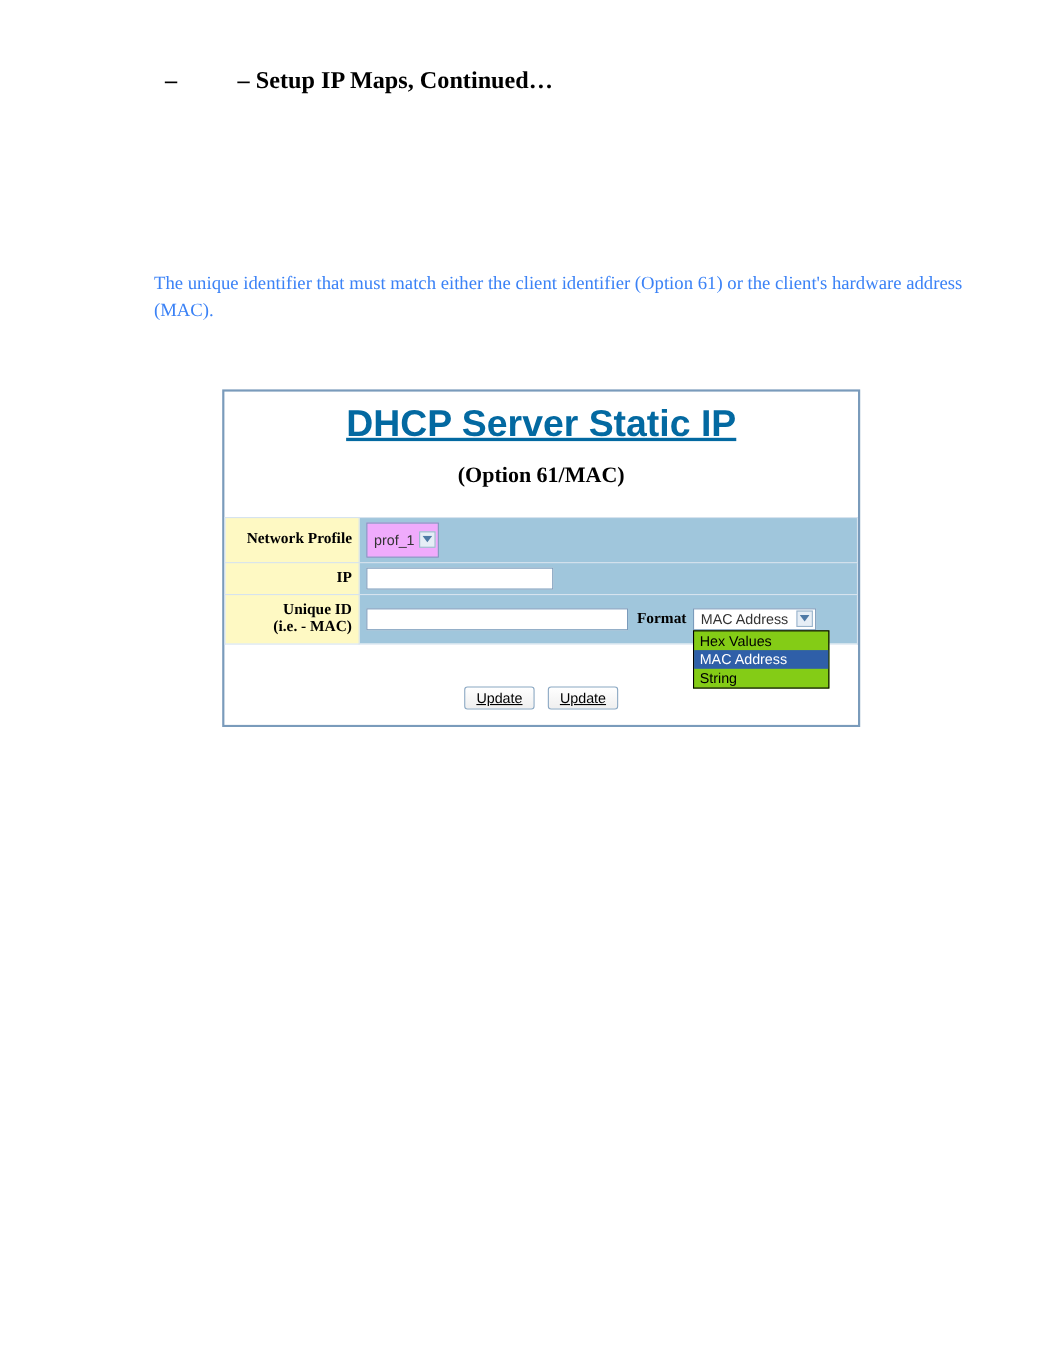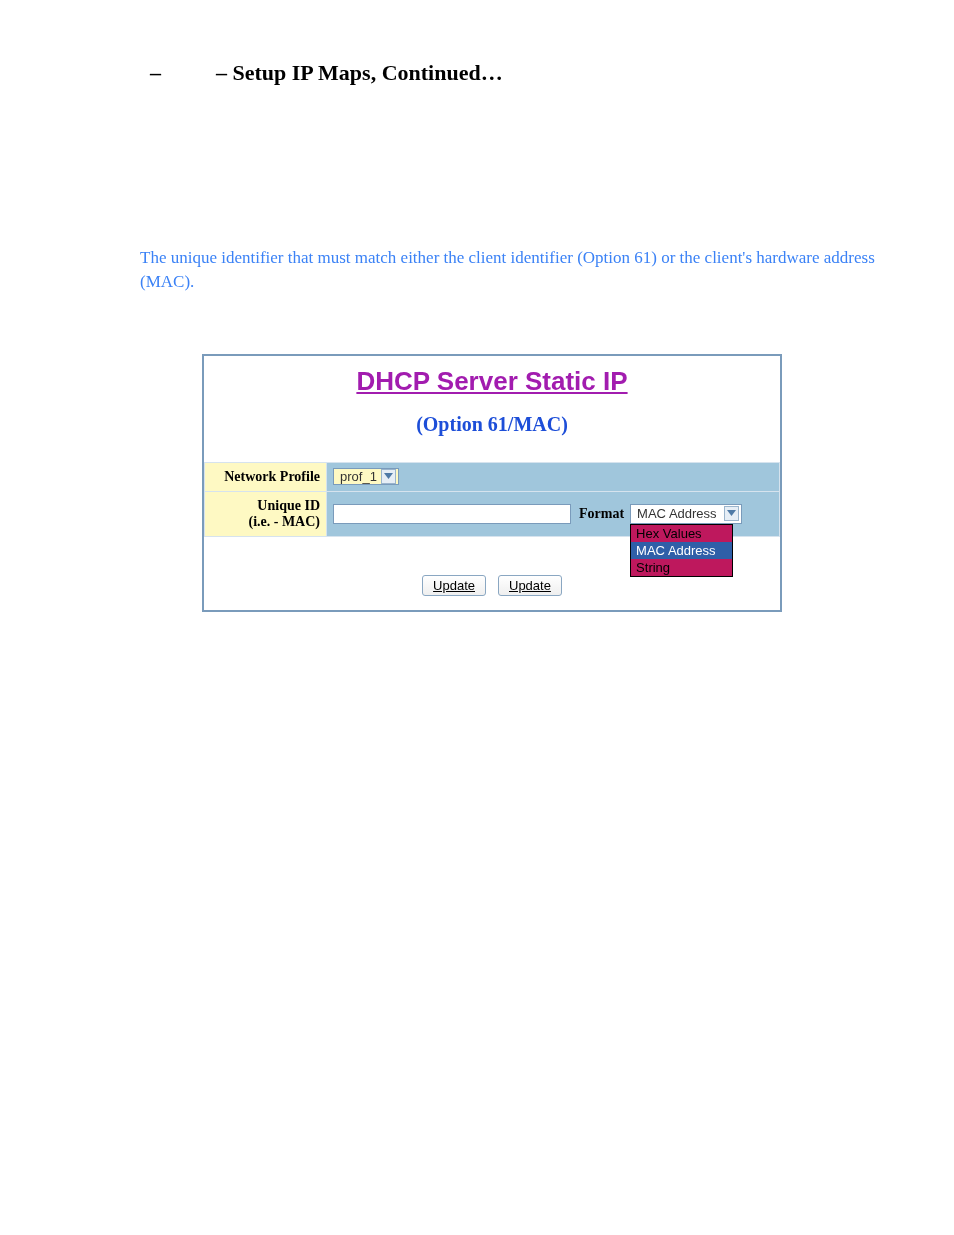--- a/index.html
+++ b/index.html
@@ -36,30 +36,30 @@
     border: 2px solid #7a9bbb;
     background: #ffffff;
     position: relative;
   }
   .panel-header {
     text-align: center;
     padding: 10px 0 8px 0;
   }
   .panel-title {
     font-family: Verdana, Geneva, sans-serif;
-    font-size: 26px;
-    font-weight: bold;
-    color: #a21caf;
+    font-size: 34px;
+    font-weight: bold;
+    color: #0369a1;
     text-decoration: underline;
   }
   .panel-sub {
     font-family: "Times New Roman", Times, serif;
     font-size: 20px;
     font-weight: bold;
-    color: #1d4ed8;
+    color: #000000;
     margin-top: 16px;
   }
   .form-table {
     width: 100%;
     border-collapse: collapse;
     margin-top: 18px;
     table-layout: fixed;
   }
   .form-table td {
     border: 1px solid #d6e3ee;
@@ -91,22 +91,22 @@
     background: #ffffff;
     height: 20px;
     padding: 1px 4px;
   }
   .ip-input { width: 170px; }
   .uid-input { width: 238px; }
   .np-select {
     font-family: Tahoma, Arial, sans-serif;
     font-size: 13px;
     border: 1px solid #7a9bbb;
-    background: #fef9c3;
-    height: 17px;
+    background: #f0abfc;
+    height: 32px;
     display: inline-flex;
     align-items: center;
     padding: 0 2px 0 6px;
     gap: 4px;
     cursor: pointer;
   }
   .np-select .chev,
   .fmt-select .chev {
     width: 15px;
     height: 15px;
@@ -141,23 +141,23 @@
   .fmt-area {
     position: relative;
     display: inline-block;
     vertical-align: middle;
     text-decoration: underline;
   }
   .dropdown-list {
     position: absolute;
     top: 20px;
     left: 0;
-    width: 103px;
+    width: 124px;
     border: 1px solid #000;
-    background: #be185d;
+    background: #84cc16;
     z-index: 5;
     font-family: Tahoma, Arial, sans-serif;
   }
   .dropdown-list .opt {
     font-size: 13px;
     padding: 1px 5px;
     color: #000;
     cursor: pointer;
     white-space: nowrap;
   }
@@ -217,20 +217,26 @@
           <td class="label-cell">Network Profile</td>
           <td class="value-cell">
             <span class="np-select">
               <span>prof_1</span>
               <span class="chev">
                 <svg width="9" height="7" viewBox="0 0 9 7">
                       <path d="M0 0 L9 0 L4.5 6 Z" fill="#4f7aa6"></path>
                     </svg>
               </span>
             </span>
+          </td>
+        </tr>
+        <tr>
+          <td class="label-cell">IP</td>
+          <td class="value-cell">
+            <input type="text" class="text-input ip-input" value="" style="">
           </td>
         </tr>
         <tr>
           <td class="label-cell">
             <div>Unique ID</div>
             <div>(i.e. - MAC)</div>
           </td>
           <td class="value-cell">
             <div class="uid-wrap">
               <input type="text" class="text-input uid-input" value="" style="">

